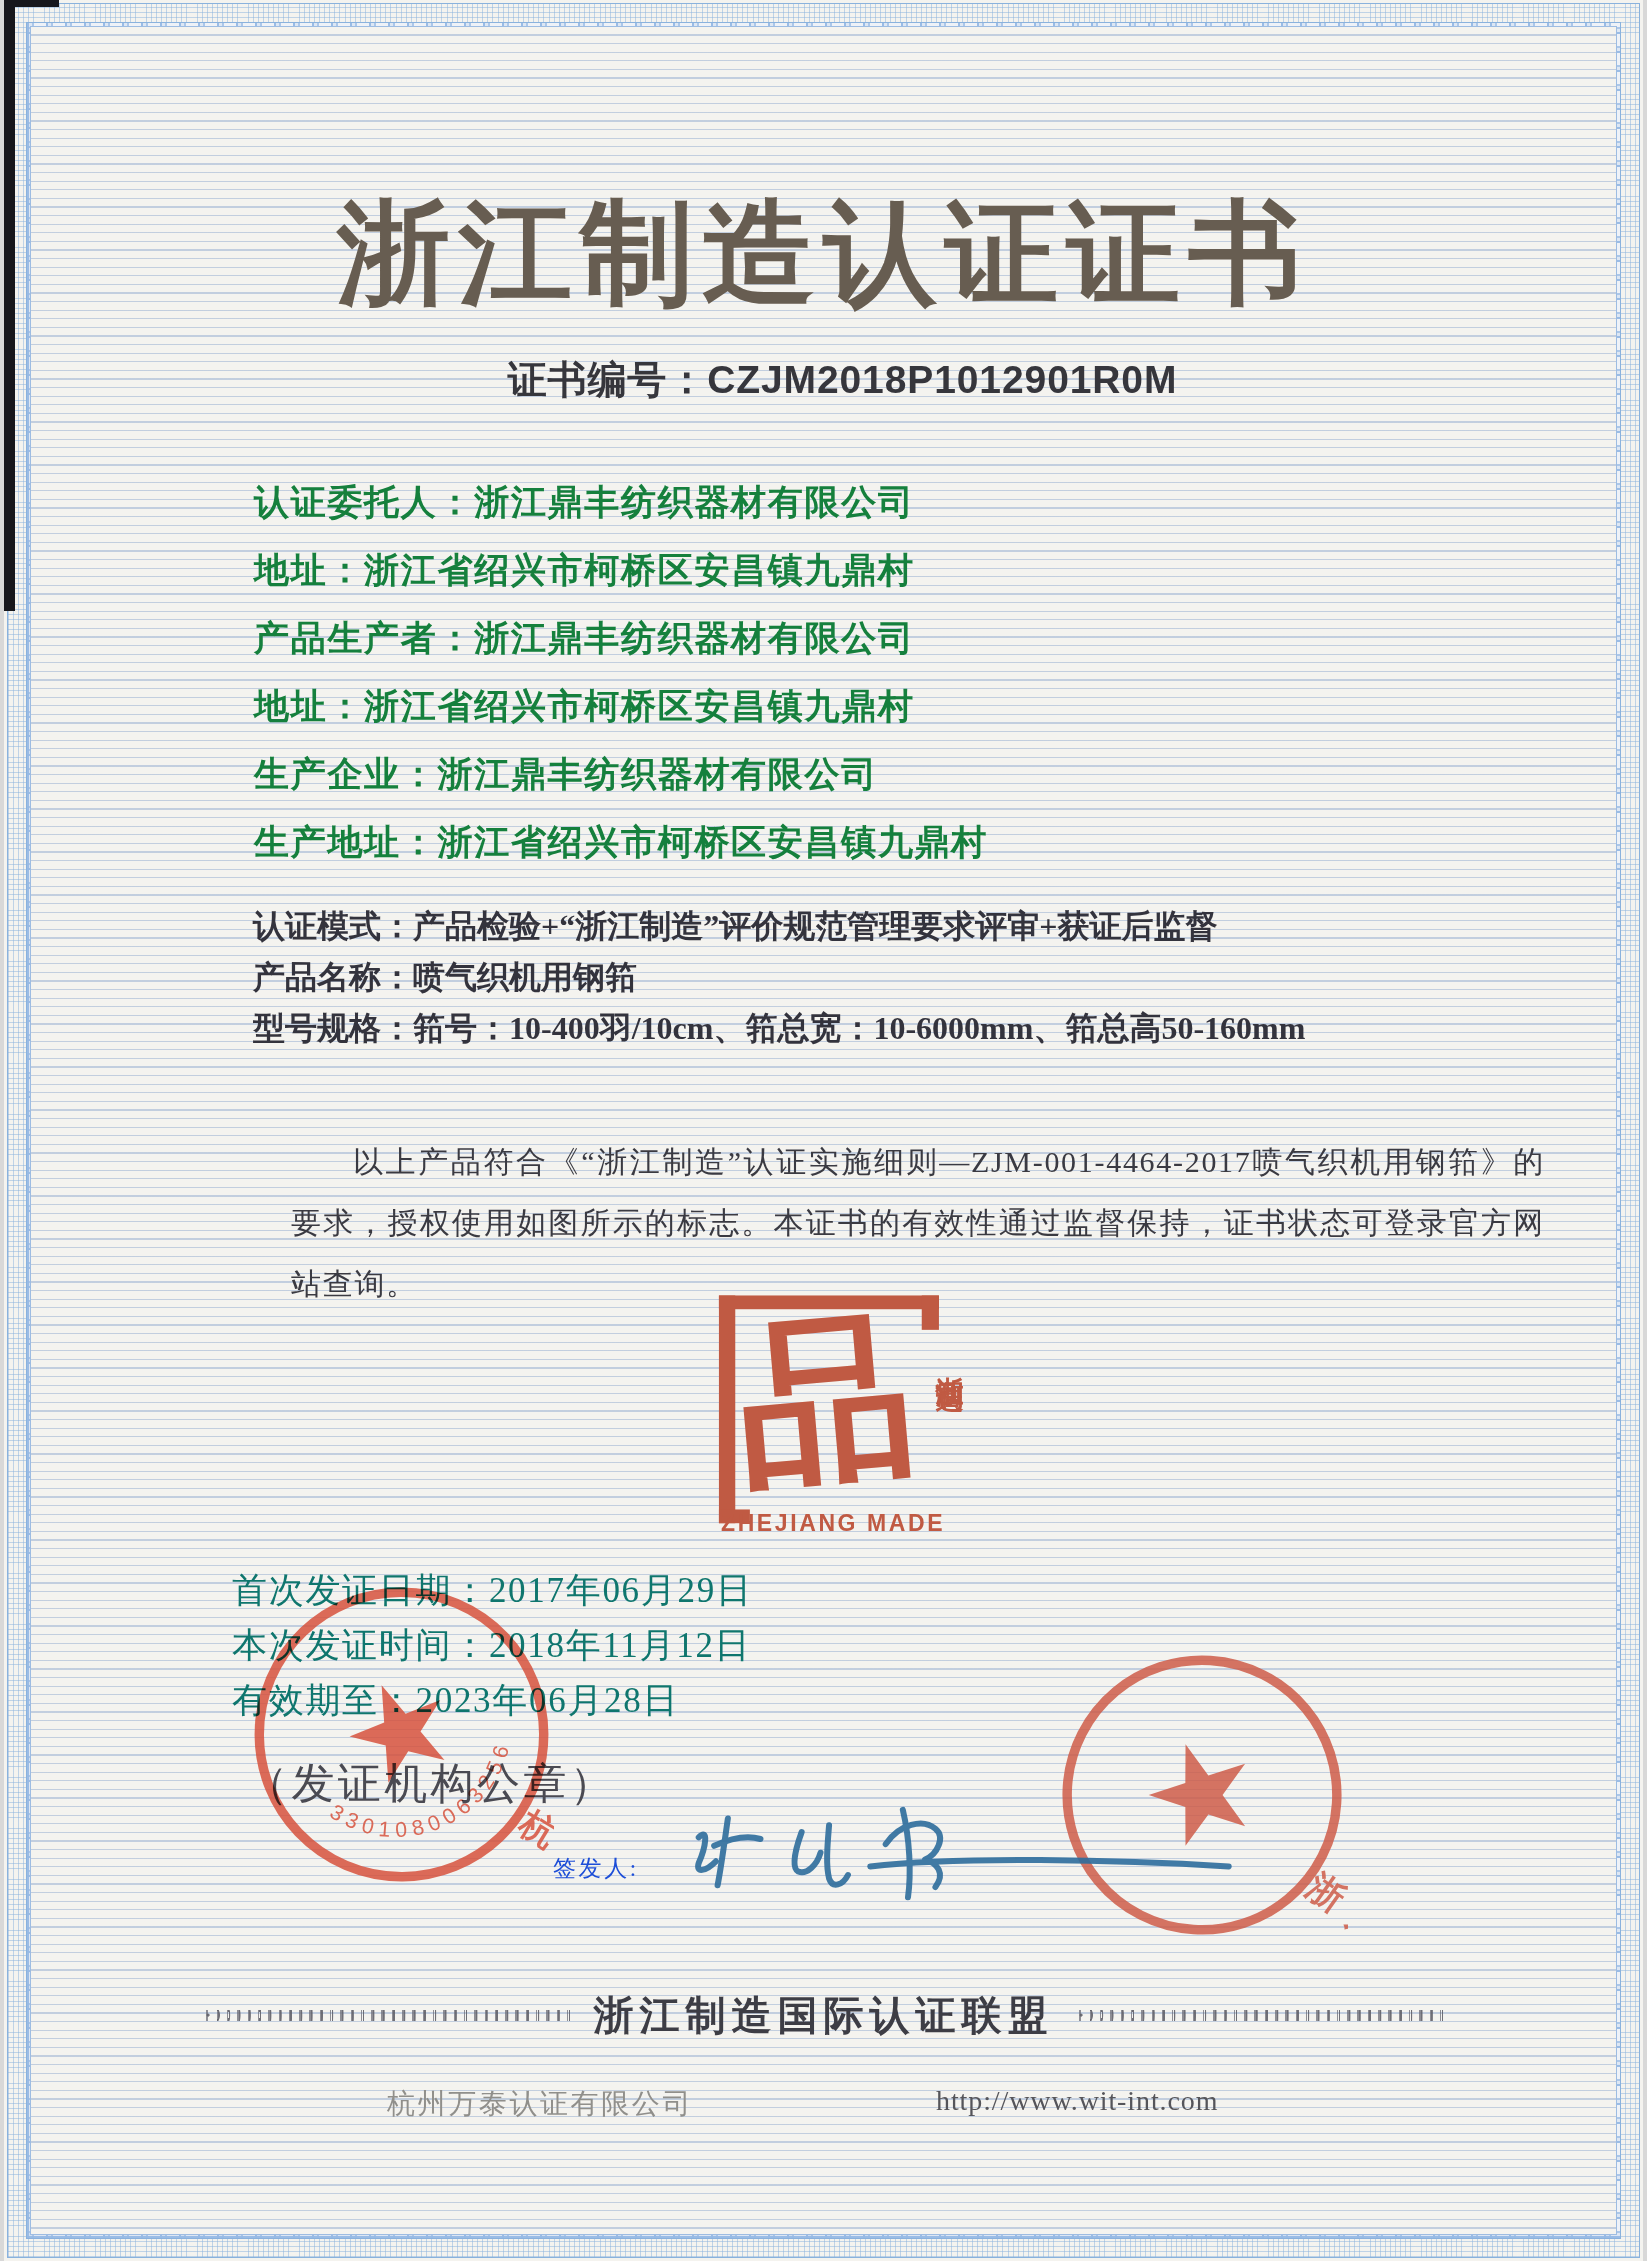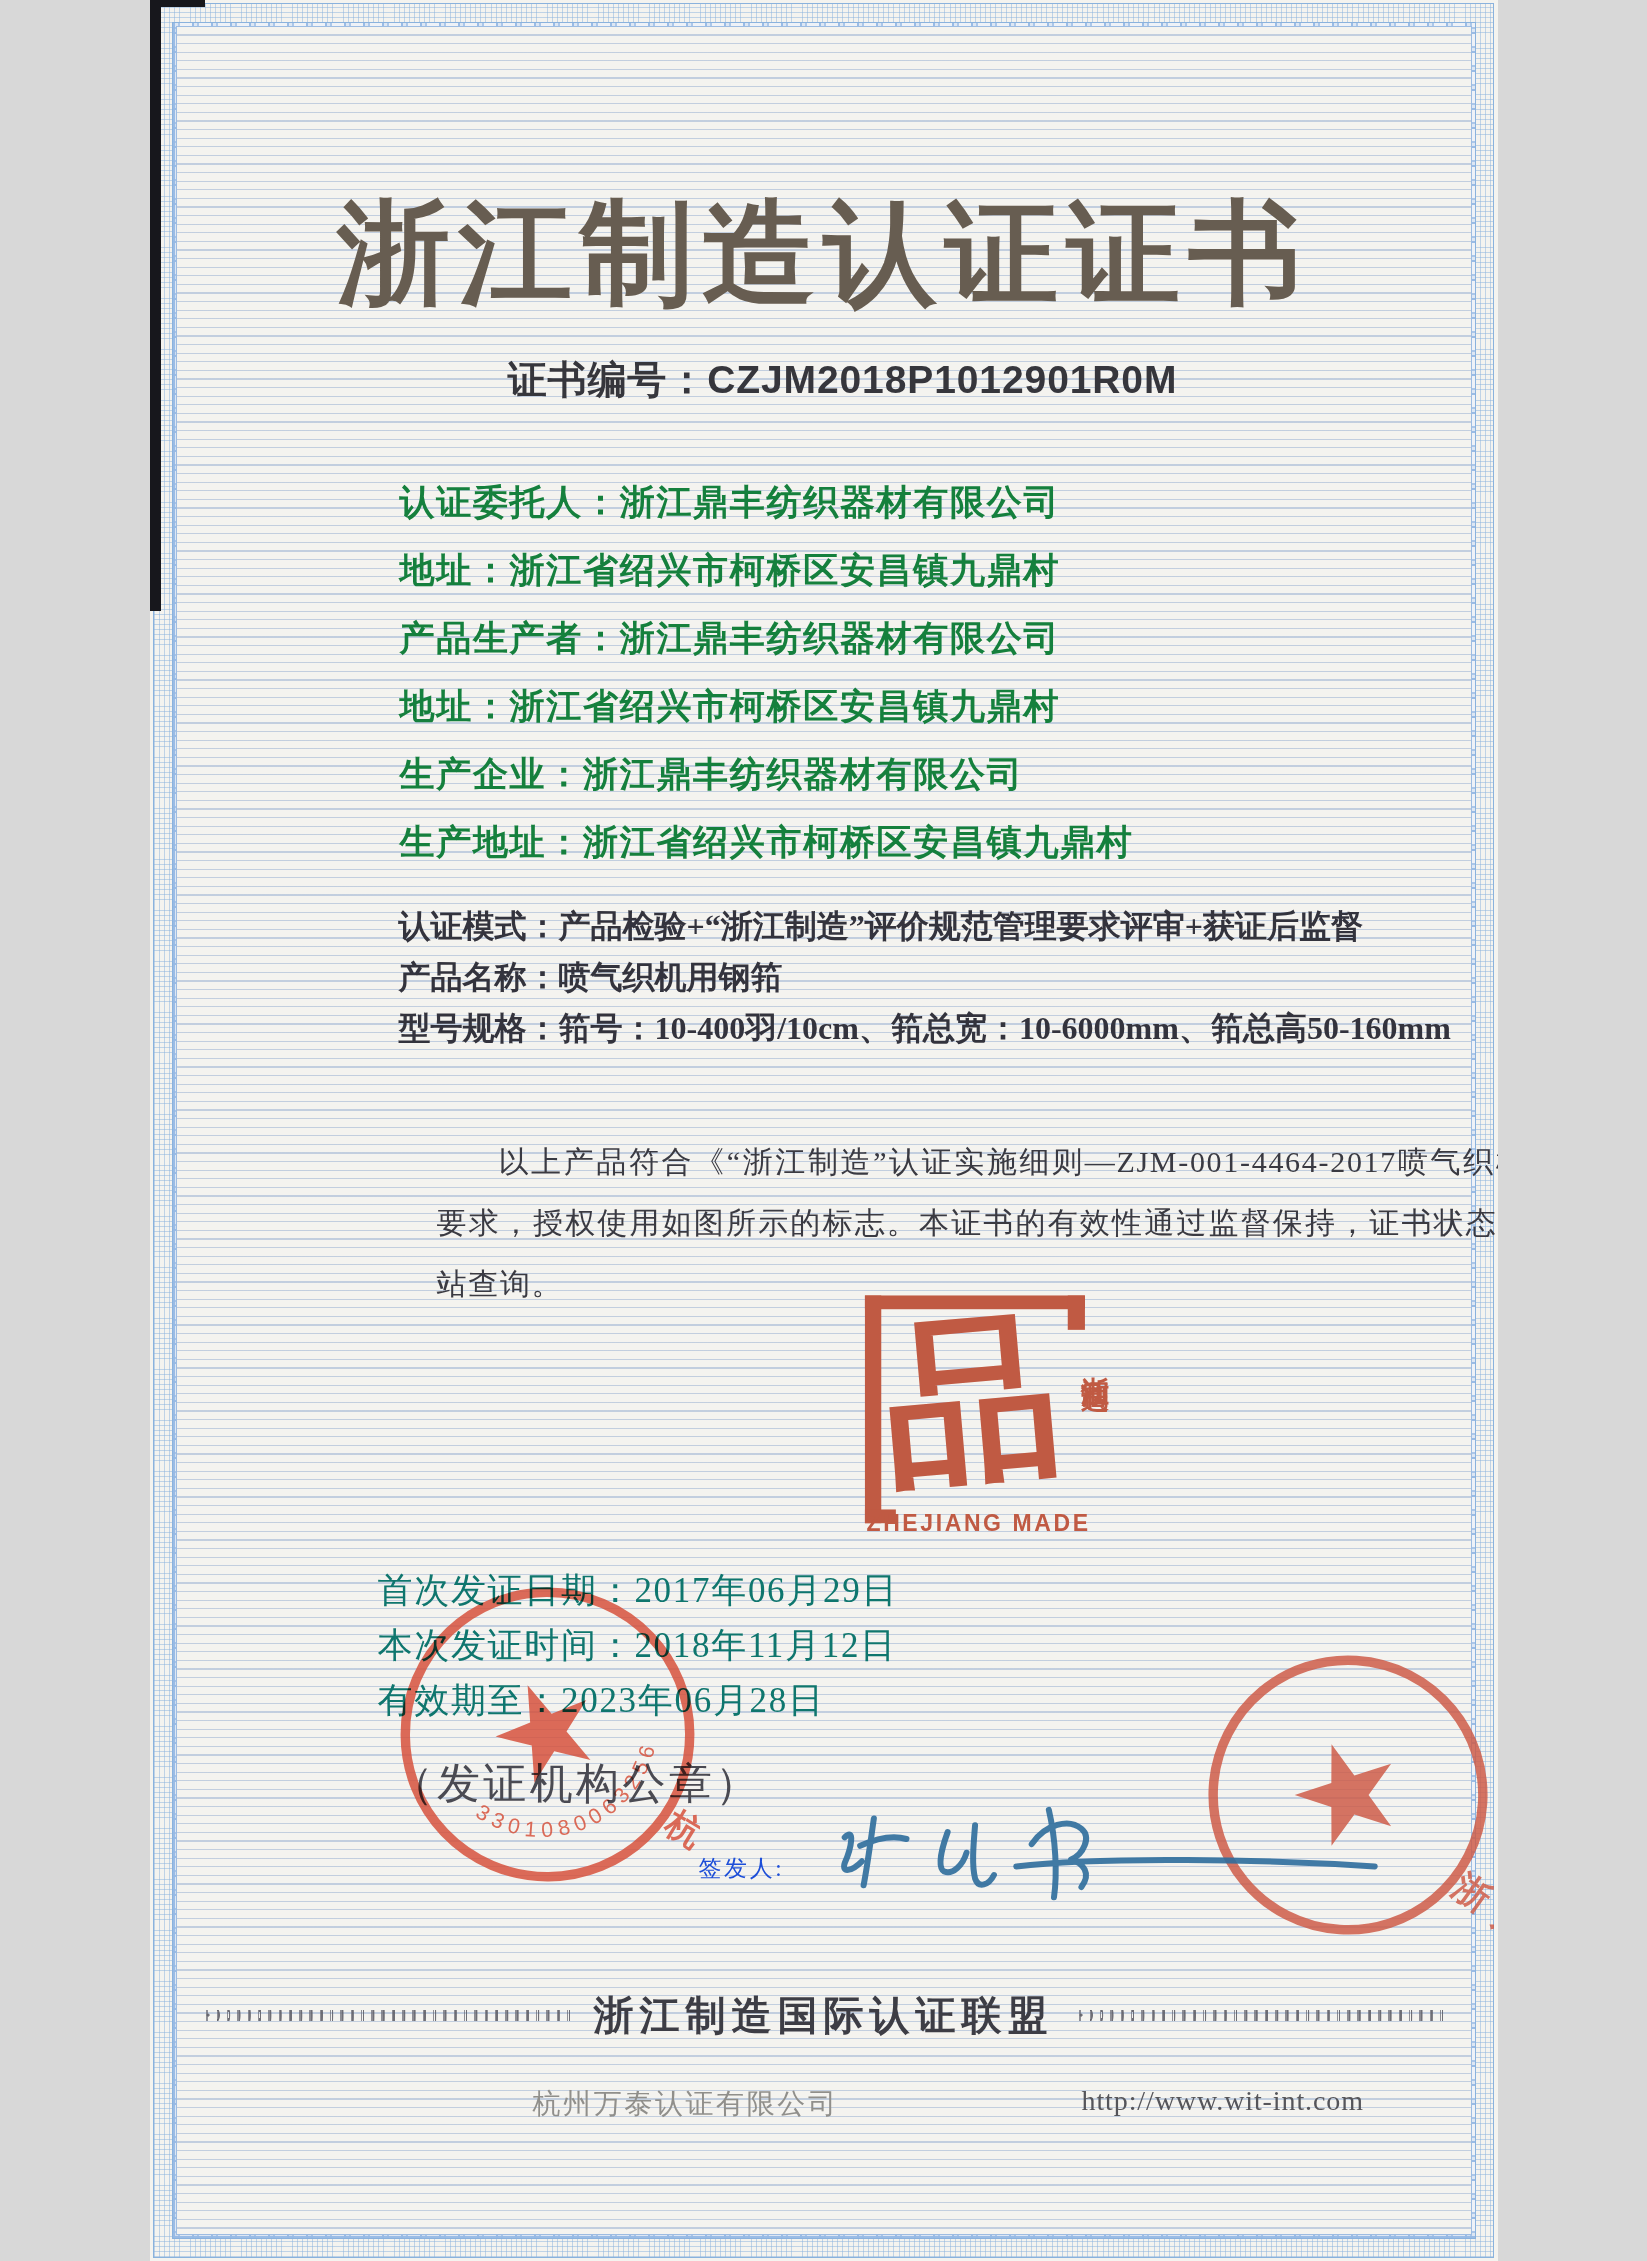--- a/index.html
+++ b/index.html
@@ -1,17 +1,17 @@
 <!DOCTYPE html>
 <html style="font-size:13.7px"><head>
 <meta charset="utf-8">
 <style>
   html,body{margin:0;padding:0;background:#d8d8d8;}
-  .paper{position:relative;width:1348px;height:2261px;margin:0 auto;background:#f4f3ef;overflow:hidden;
-         font-family:"Liberation Serif","DejaVu Serif",serif;}
+  .paper{position:relative;width:1607px;height:2261px;margin:0 auto;background:#f4f3ef;overflow:hidden;
+         font-family:"Liberation Serif","DejaVu Serif",serif;padding-left:32px;}
 
   
   .scan-edge-left{position:absolute;left:0;top:0;width:11px;height:611px;background:#17171c;}
   .scan-edge-top{position:absolute;left:0;top:0;width:55px;height:6.9px;background:#17171c;}
 
   
   .frame1{position:absolute;top:50px;left:79px;right:74px;bottom:48px;border:1.7px solid #8ab2dd;}
   .frame2{position:absolute;inset:3.4px;border:0.9px solid #8ab2dd;
     background-image:
       repeating-linear-gradient(90deg, rgba(138,178,221,.5) 0 0.9px, transparent 0.9px 5.1px),

